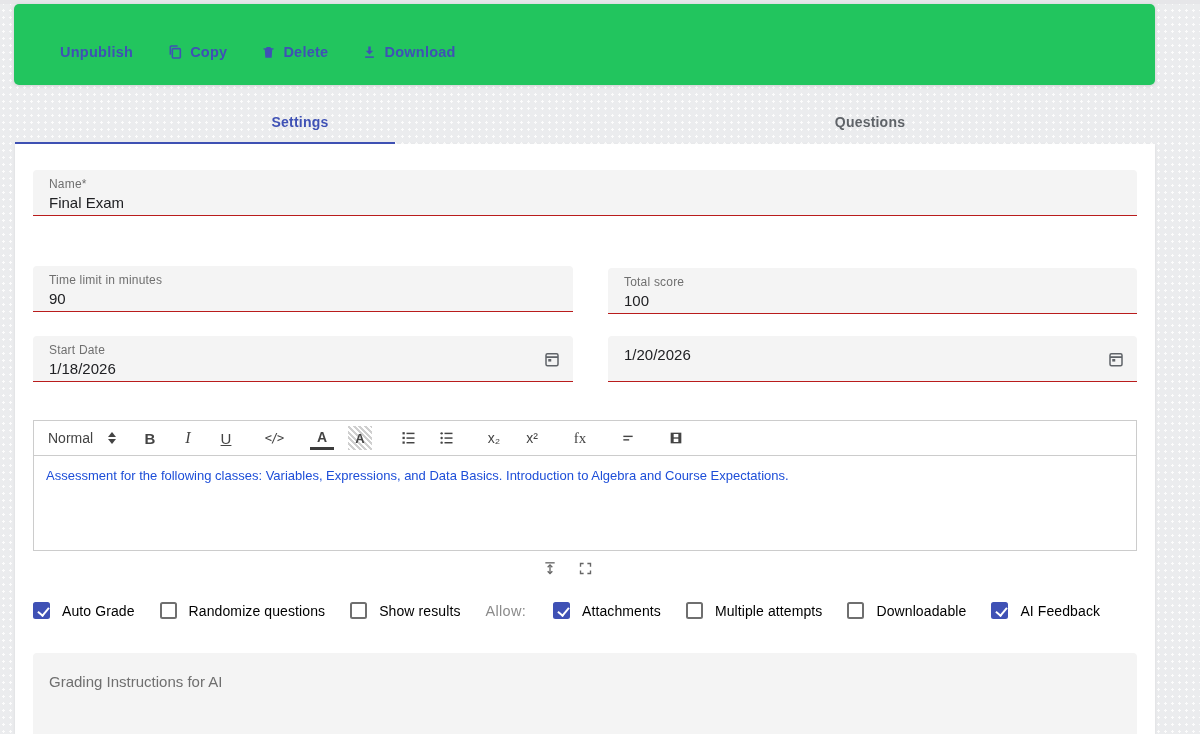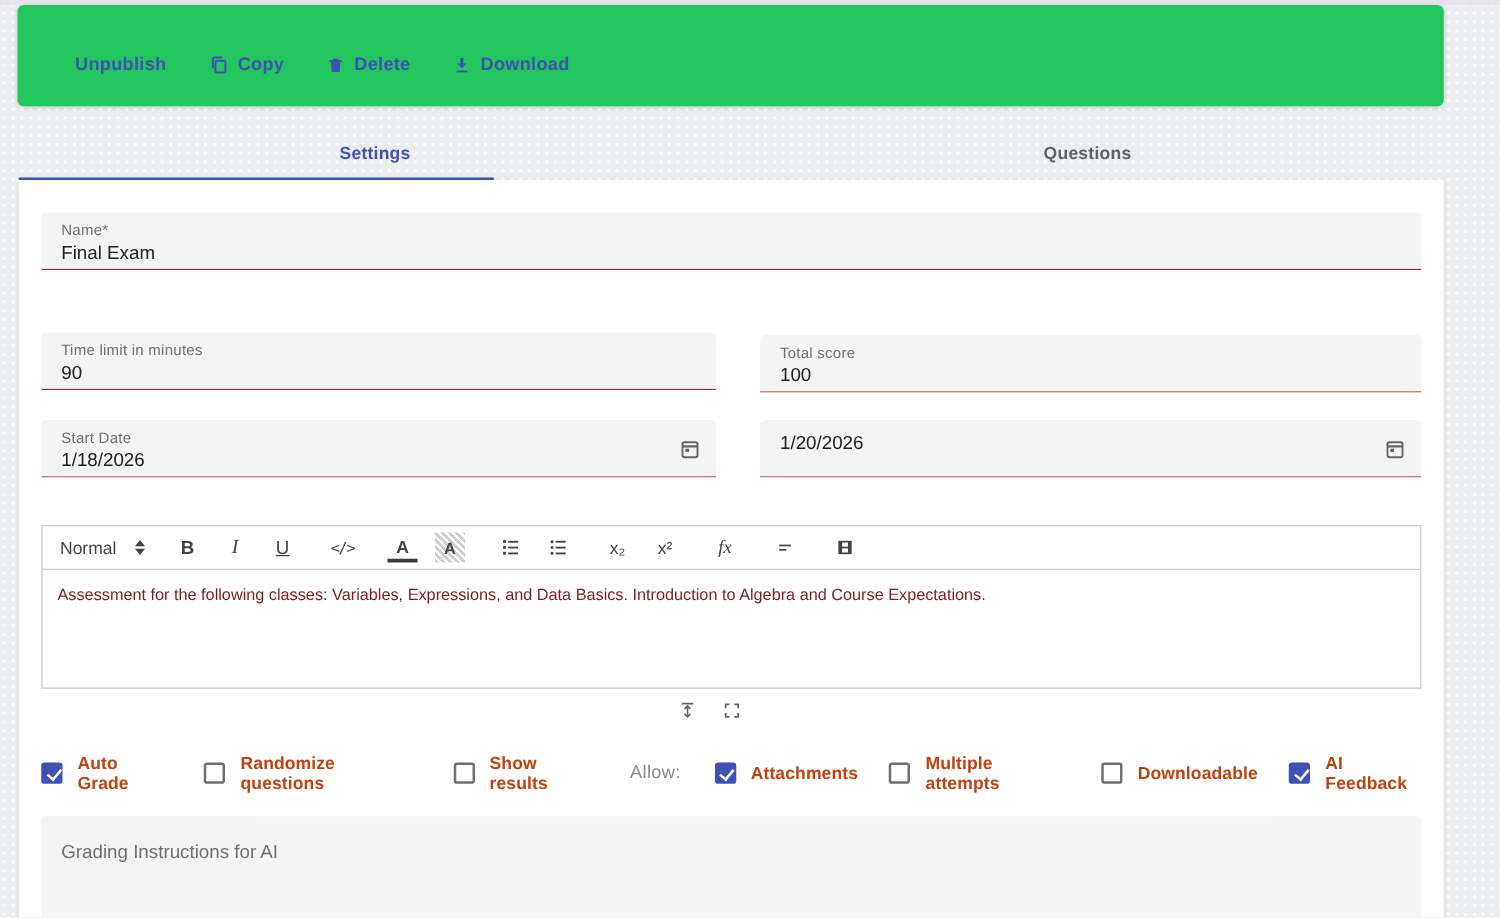--- a/index.html
+++ b/index.html
@@ -58,57 +58,57 @@
   }
 
   
   .editor { position:absolute; left:18px; top:276px; width:1104px; }
   .ql-toolbar {
     border:1px solid #ccc; background:#fff; height:36px;
     display:flex; align-items:center; padding:0 12px; gap:0; color:#444;
   }
   .ql-content {
     border:1px solid #ccc; border-top:none; background:#fff; height:95px;
-    padding:12px 12px; font-size:13px; color:#7f1d1d;
+    padding:12px 12px; font-size:13px; color:#1d4ed8;
   }
   .tbtn {
     background:none; border:none; cursor:pointer; color:#444;
     font-family:"Liberation Sans",sans-serif; font-size:14px;
     display:flex; align-items:center; justify-content:center;
     height:24px; min-width:24px; padding:0 2px; margin-right:14px;
   }
   .picker { font-size:14px; color:#444; margin-right:6px; min-width:56px; justify-content:flex-start;}
   .picker-arrows { display:flex; flex-direction:column; gap:2px; margin-right:22px; cursor:pointer;}
   .picker-arrows i { width:0; height:0; border-left:4px solid transparent; border-right:4px solid transparent; display:block;}
   .picker-arrows .up { border-bottom:5px solid #444; }
   .picker-arrows .down { border-top:5px solid #444; }
   .b-bold { font-weight:bold; font-size:15px; }
   .b-italic { font-family:"Liberation Serif",serif; font-style:italic; font-size:16px; }
   .b-under { text-decoration:underline; font-size:15px; }
   .b-code { font-family:"DejaVu Sans Mono",monospace; font-size:12px; letter-spacing:-1px;}
   .b-color { font-size:14px; font-weight:bold; border-bottom:3px solid #3c3c3c; line-height:14px; }
   .b-bg { font-size:13px; font-weight:bold; padding:1px 3px;
     background:repeating-linear-gradient(45deg,#cfcfcf 0 2px,#fff 2px 4px); }
   .b-sub,.b-sup { font-size:14px; }
-  .b-fx { font-family:"Liberation Serif",serif; font-style:italic; font-size:15px; }
+  .b-fx { font-family:"Liberation Serif",serif; font-size:15px; }
   .gap-group { margin-right:24px; }
 
   .resize-row { position:absolute; left:0; top:414px; width:1104px; display:flex; justify-content:center; gap:16px; }
   .resize-row button { background:none; border:none; cursor:pointer; color:#666; padding:2px; }
 
   
   .opts { position:absolute; left:18px; top:458px; width:1110px; display:flex; align-items:center; gap:25px; }
   .opt { display:flex; align-items:center; gap:12px; cursor:pointer; }
   .cb { width:17px; height:17px; border:2px solid #6f6f6f; border-radius:2.5px; position:relative; background:#fff; flex:0 0 auto;}
   .cb.checked { background:var(--accent); border-color:var(--accent); }
   .cb.checked::after {
     content:""; position:absolute; left:4.5px; top:1px; width:5px; height:9px;
     border:solid #fff; border-width:0 2.2px 2.2px 0; transform:rotate(40deg);
   }
-  .opt-label { font-size:14px; color:#c2410c; letter-spacing:.1px;font-weight:bold; }
+  .opt-label { font-size:14px; color:#000000; letter-spacing:.1px; }
   .allow-label { font-size:14.5px; color:#8b8b8b; letter-spacing:.3px; margin-right:2px; }
 
   
   .grading {
     position:absolute; left:18px; top:509px; width:1104px; height:120px;
     background:#f4f4f4; border-radius:4px 4px 0 0; padding:20px 16px;
   }
   .grading .glabel { font-size:15px; color:#6f6f6f; }
 
   :root { --accent:#3f51b5; }

